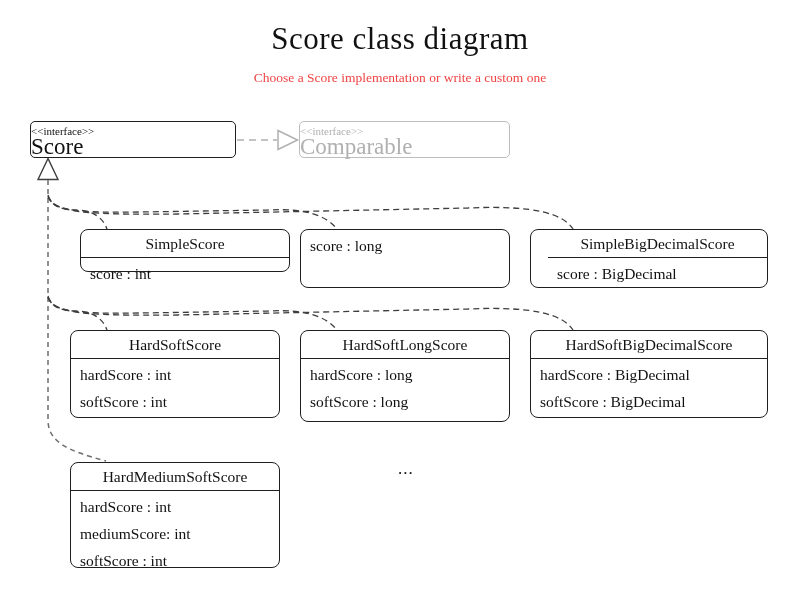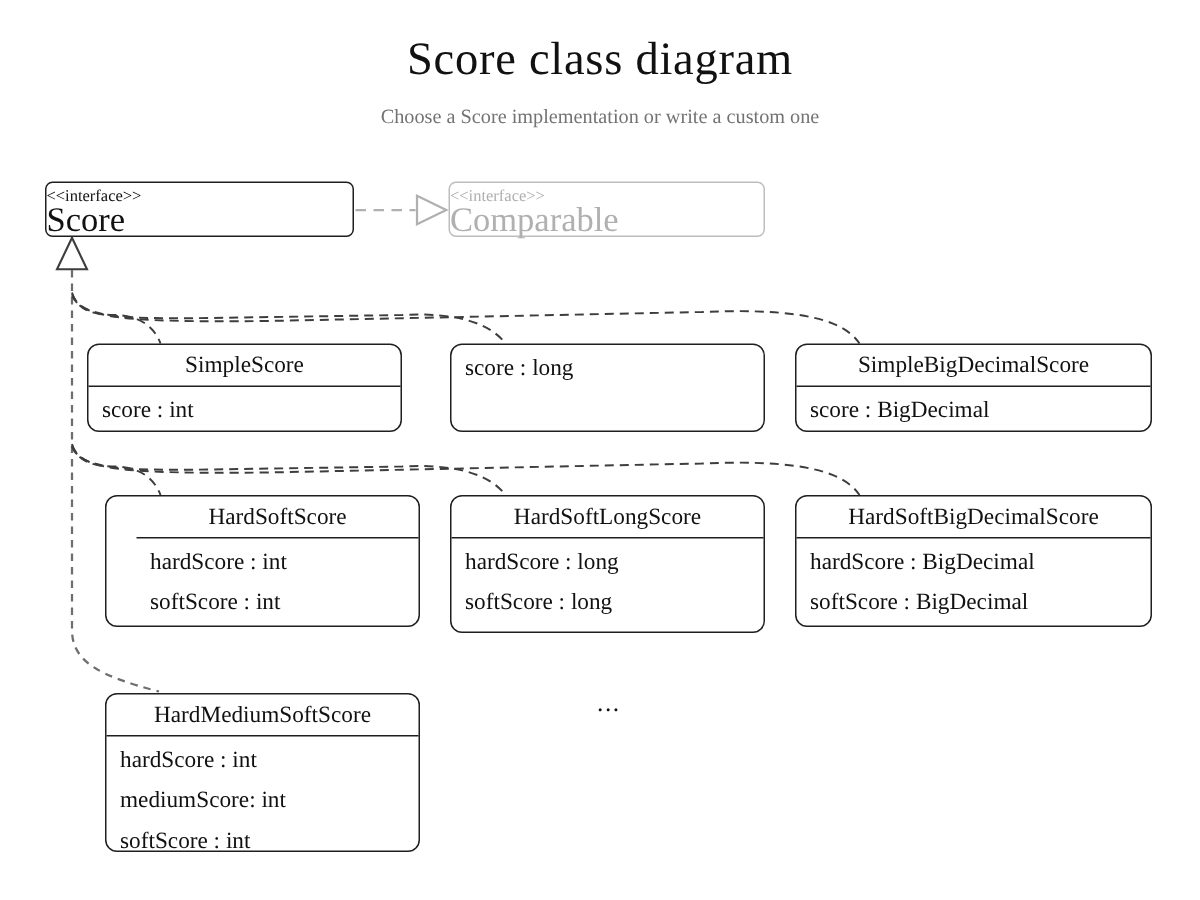--- a/index.html
+++ b/index.html
@@ -6,21 +6,21 @@
   .stage {
     position:relative; width:800px; height:600px; background:#ffffff;
     font-family:Liberation Serif, serif; color:#111; overflow:hidden;
   }
   .title {
     position:absolute; left:0; right:0; top:21px; text-align:center;
     font-size:31px; letter-spacing:0.5px; color:#111;
   }
   .subtitle {
     position:absolute; left:0; right:0; top:70px; text-align:center;
-    font-size:13.5px; color:#737373;
+    font-size:13.5px; color:#ef4444;
   }
   svg.connectors { position:absolute; left:0; top:0; width:800px; height:600px; }
 
   
   .iface {
     position:absolute; box-sizing:border-box; background:#fff;
     border:1.5px solid #1f1f1f; border-radius:5px; text-align:left;
   }
   .iface .st { font-size:11px; line-height:12px; margin-top:3px; }
   .iface .nm { font-size:23px; line-height:20px; }
@@ -33,24 +33,24 @@
     position:absolute; box-sizing:border-box; background:#fff;
     border:1.4px solid #1f1f1f; border-radius:8px;
   }
   .cls-name {
     text-align:center; font-size:15.5px; height:27px; line-height:27px;
     border-bottom:1.4px solid #1f1f1f; white-space:nowrap; overflow:hidden;
   }
   .cls-attrs { padding:2px 4px 0 9px; }
   .attr { font-size:15.5px; line-height:27px; white-space:nowrap; }
 
-  #cls-r1c1 { left:58px;  top:229px; width:210px; height:59px; }
+  #cls-r1c1 { left:80px;  top:229px; width:210px; height:43px; }
   #cls-r1c2 { left:300px; top:229px; width:210px; height:59px; }
-  #cls-r1c3 { left:530px; top:229px; width:238px; height:59px; }
-  #cls-r2c1 { left:70px;  top:330px; width:210px; height:88px;padding-left:20px; }
+  #cls-r1c3 { left:530px; top:229px; width:238px; height:59px;padding-left:17px; }
+  #cls-r2c1 { left:70px;  top:330px; width:210px; height:88px; }
   #cls-r2c2 { left:300px; top:330px; width:210px; height:92px; }
   #cls-r2c3 { left:530px; top:330px; width:238px; height:88px; }
   #cls-r3c1 { left:70px;  top:462px; width:210px; height:106px; }
 
   .ellipsis {
     position:absolute; left:398px; top:459px; font-size:17px; color:#111;
     letter-spacing:1px;
   }
 </style>
 </head>

